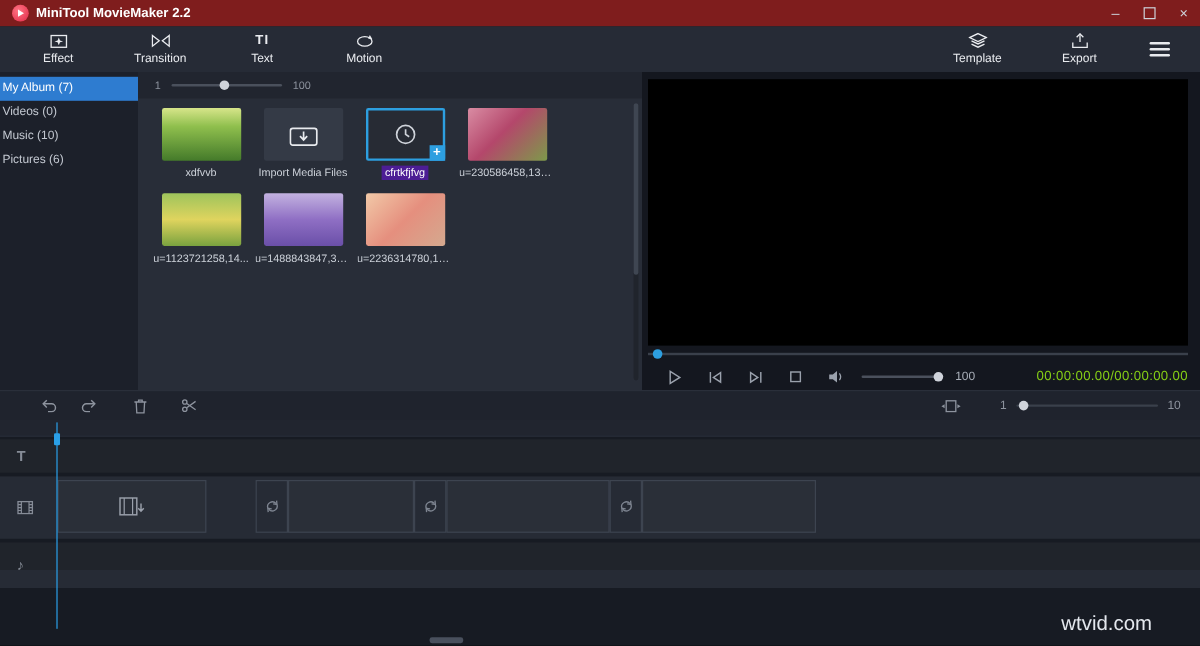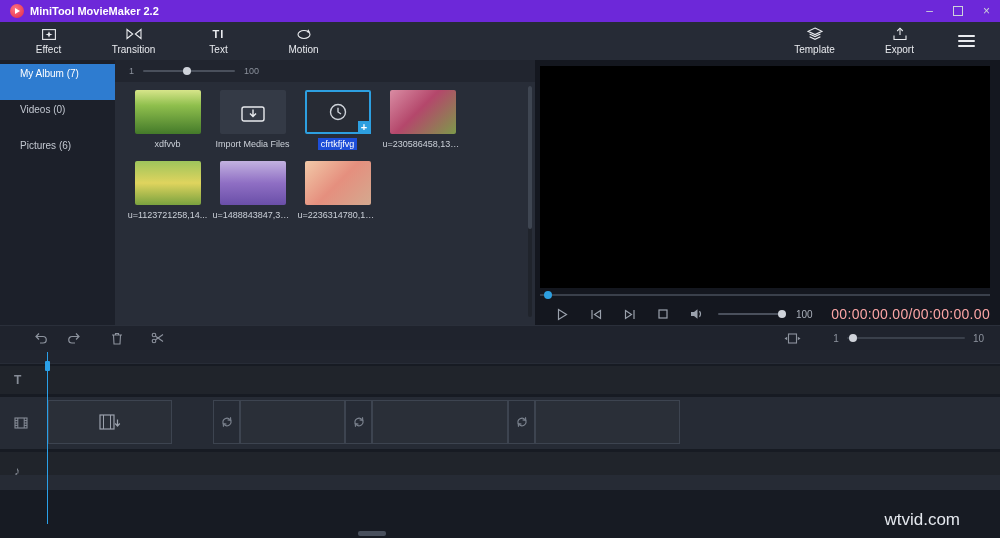--- a/index.html
+++ b/index.html
@@ -1,21 +1,21 @@
 <!DOCTYPE html>
 <html><head>
 <meta charset="utf-8">
 <style>
   html,body{margin:0;padding:0;background:#0e1014;}
   .app{position:relative;width:1000px;height:538px;background:#171b23;overflow:hidden;
        font-family:"Liberation Sans",sans-serif;color:#c8ccd4;font-size:10px;}
   svg{display:block;}
 
   
-  .titlebar{position:absolute;left:0;top:0;width:1000px;height:22px;background:#6d28d9;
+  .titlebar{position:absolute;left:0;top:0;width:1000px;height:22px;background:#7f1d1d;
             display:flex;align-items:center;padding:0 10px;box-sizing:border-box;}
   .logo{width:14px;height:14px;border-radius:50%;background:radial-gradient(circle at 38% 35%,#ff7584,#e02746);
         display:flex;align-items:center;justify-content:center;margin-right:6px;flex:0 0 auto;}
   .logo i{display:block;width:0;height:0;border-left:5px solid #fff;border-top:3px solid transparent;
           border-bottom:3px solid transparent;margin-left:1px;}
   .apptitle{color:#fff;font-size:11px;font-weight:bold;}
   .winctrl{margin-left:auto;display:flex;align-items:center;gap:20px;color:#cdd2da;}
   .wbtn{font-size:12px;line-height:10px;cursor:pointer;}
   .maxbox{width:8px;height:8px;border:1px solid #cdd2da;}
 
@@ -28,21 +28,21 @@
   .tab.active{color:#2d9fe0;}
   .tab.active::after{content:"";position:absolute;left:24px;right:24px;bottom:0;height:2px;background:#2d9fe0;}
   .ticon{height:14px;display:flex;align-items:center;justify-content:center;}
   .text-glyph{font-size:11px;font-weight:bold;letter-spacing:1px;}
   .tb-right{margin-left:auto;display:flex;padding-right:10px;align-items:center;}
   .menu-btn{width:48px;display:flex;flex-direction:column;justify-content:center;align-items:center;gap:3px;cursor:pointer;}
   .menu-btn b{display:block;width:17px;height:2px;background:#e9ebef;border-radius:1px;}
 
   
   .sidebar{position:absolute;left:0;top:60px;width:115px;height:265px;background:#1c202a;padding-top:4px;box-sizing:border-box;}
-  .side-item{height:36px;line-height:20px;padding-left:20px;font-size:10px;color:#c3c8d1;cursor:pointer;}
+  .side-item{height:20px;line-height:20px;padding-left:2px;font-size:10px;color:#c3c8d1;cursor:pointer;}
   .side-item.active{background:#2e7cd0;color:#fff;}
 
   
   .media-panel{position:absolute;left:115px;top:60px;width:420px;height:265px;background:#282d38;}
   .media-head{height:22px;background:#21252f;display:flex;align-items:center;padding-left:14px;gap:9px;
               color:#8b919c;font-size:9px;}
   .zoom-track{width:92px;height:2px;background:#4a505c;border-radius:1px;position:relative;cursor:pointer;}
   .zoom-dot{position:absolute;left:44%;top:-3px;width:8px;height:8px;border-radius:50%;background:#cfd3da;}
   .media-grid{display:grid;grid-template-columns:repeat(4,85px);padding:8px 0 0 10px;row-gap:11px;}
   .mitem{width:85px;display:flex;flex-direction:column;align-items:center;cursor:pointer;}
@@ -52,35 +52,35 @@
   .thumb.t-import{background:#343a46;display:flex;align-items:center;justify-content:center;}
   .thumb.t-green{background:linear-gradient(180deg,#d7e58a 0%,#8fbf4d 35%,#447a2a 100%);}
   .thumb.t-clip{background:#272b34;display:flex;align-items:center;justify-content:center;border:2px solid #2d9fe0;}
   .thumb.t-sunflower{background:linear-gradient(180deg,#7da843 0%,#e8c93e 45%,#caa52e 100%);}
   .thumb.t-roses{background:linear-gradient(135deg,#d98ca3 0%,#b4476b 45%,#7d9a4a 100%);}
   .thumb.t-field{background:linear-gradient(180deg,#9ec45c 0%,#dfd45e 50%,#7aa23f 100%);}
   .thumb.t-lavender{background:linear-gradient(180deg,#c3b2e0 0%,#8f6fc4 50%,#6a4fa8 100%);}
   .thumb.t-peach{background:linear-gradient(135deg,#f2c9a8 0%,#e58f7e 50%,#d4a98f 100%);}
   .plusbadge{position:absolute;right:-2px;bottom:-2px;width:13px;height:13px;background:#2d9fe0;color:#fff;
              font-size:11px;line-height:13px;text-align:center;font-weight:bold;}
-  .mitem.selected .mlabel{background:#1d4ed8;color:#fff;padding:0 3px;}
+  .mitem.selected .mlabel{background:#4c1d95;color:#fff;padding:0 3px;}
   .media-scroll{position:absolute;right:3px;top:26px;bottom:8px;width:4px;background:#20242c;border-radius:2px;}
   .media-scroll .sthumb{position:absolute;top:0;width:4px;height:62%;background:#3f4652;border-radius:2px;cursor:pointer;}
 
   
   .preview{position:absolute;left:535px;top:60px;width:465px;height:265px;background:#14171f;}
   .screen{position:absolute;left:5px;top:6px;right:10px;height:222px;background:#000;}
   .prog{position:absolute;left:5px;right:10px;top:234px;height:2px;background:#3a404b;cursor:pointer;}
   .pdot{position:absolute;left:4px;top:-3px;width:8px;height:8px;border-radius:50%;background:#2d9fe0;}
   .pcontrols{position:absolute;left:5px;right:10px;top:242px;height:24px;display:flex;align-items:center;color:#9aa1ac;}
   .pbtn{cursor:pointer;display:flex;align-items:center;}
   .volume-track{width:68px;height:2px;background:#4a505c;border-radius:1px;position:relative;margin-left:14px;cursor:pointer;}
   .vdot{position:absolute;right:0;top:-3px;width:8px;height:8px;border-radius:50%;background:#cfd3da;}
   .volval{margin-left:10px;font-size:10px;color:#aab0ba;}
-  .timecode{margin-left:auto;font-size:14px;color:#fca5a5;letter-spacing:.3px;}
+  .timecode{margin-left:auto;font-size:11px;color:#84cc16;letter-spacing:.3px;}
 
   
   .editbar{position:absolute;left:0;top:325px;width:1000px;height:25px;background:#1f232d;
            border-top:1px solid #2a2f3a;display:flex;align-items:center;color:#8d939e;box-sizing:border-box;}
   .ebtn{cursor:pointer;display:flex;align-items:center;}
   .eb-right{margin-left:auto;display:flex;align-items:center;margin-right:16px;}
   .tl-zoom-track{width:118px;height:2px;background:#3a404b;border-radius:1px;position:relative;margin:0 8px;cursor:pointer;}
   .tzdot{position:absolute;left:2px;top:-3px;width:8px;height:8px;border-radius:50%;background:#cfd3da;}
 
   
@@ -177,20 +177,21 @@
         <b></b>
           <b></b>
           <b></b>
       </div>
     </div>
   </div>
 
   <div class="sidebar">
     <div class="side-item active">My Album (7)</div>
     <div class="side-item">Videos (0)</div>
+    <div class="side-item">Music (10)</div>
     <div class="side-item">Pictures (6)</div>
   </div>
 
   <div class="media-panel">
     <div class="media-head">
       <span>1</span>
       <span class="zoom-track">
         <span class="zoom-dot"></span>
       </span>
       <span>100</span>

